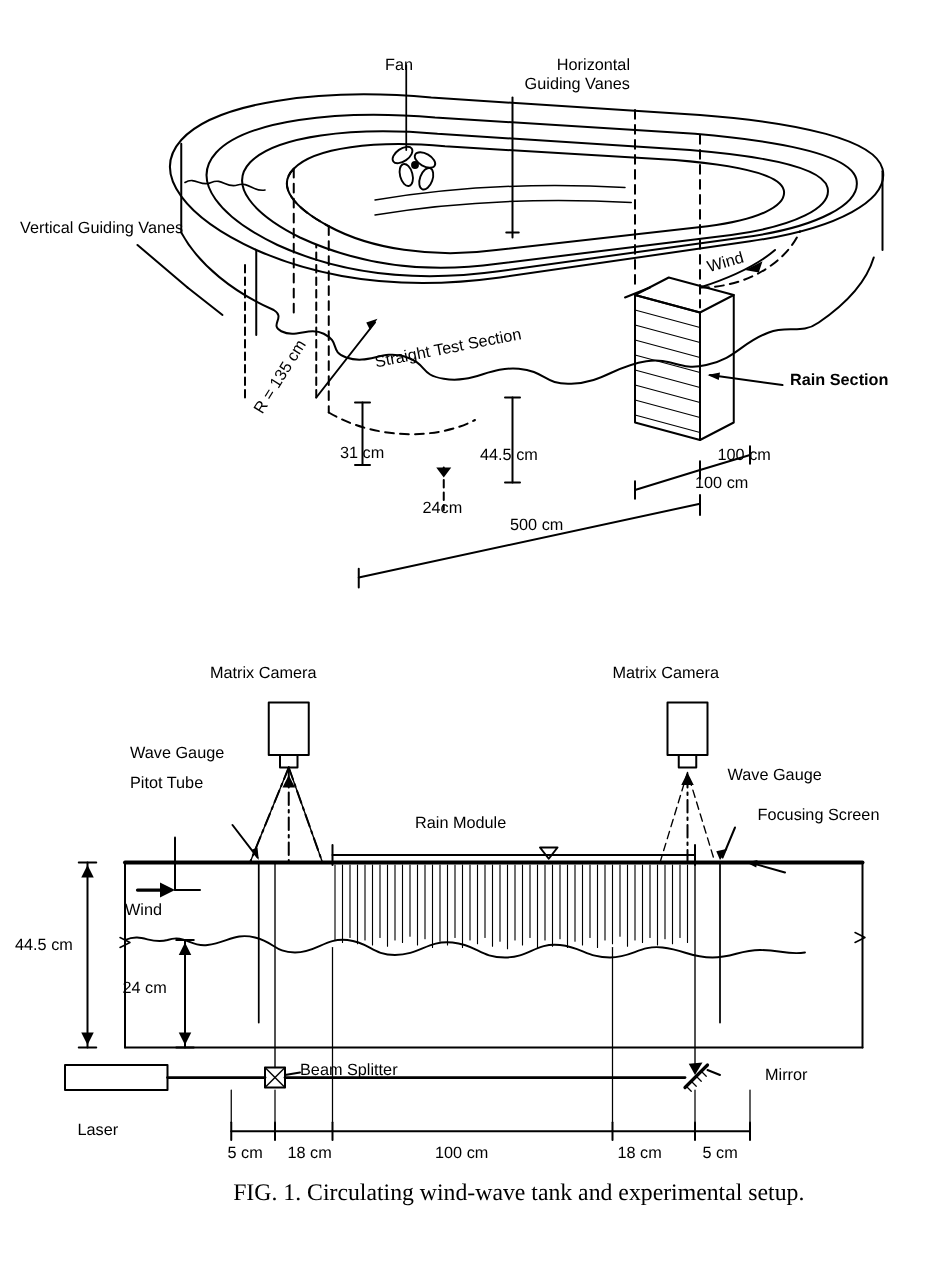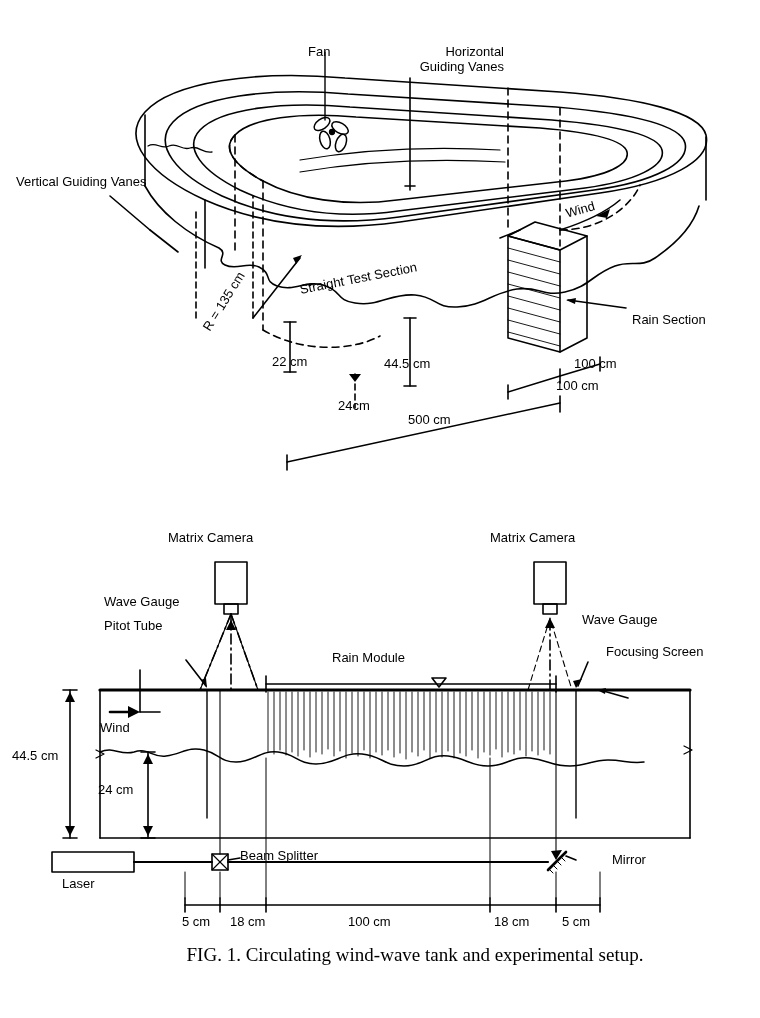--- a/index.html
+++ b/index.html
@@ -222,25 +222,25 @@
       <span style="white-space:pre-line;">Horizontal
 Guiding Vanes</span>
     </div>
 
     <div class="lbl" style="left:16px; top:174px;">Vertical Guiding Vanes</div>
 
     <div class="lbl" style="left:566px; top:206px; transform:rotate(-16deg); transform-origin:left center;">Wind</div>
 
     <div class="lbl rot-straight" style="left:300px; top:282px;">Straight Test Section</div>
 
-    <div class="lbl" style="left:632px; top:312px;">Rain Section</div>
+    <div class="lbl" style="left:632px; top:296px;font-weight:bold;">Rain Section</div>
 
     <div class="lbl rot-r135" style="left:206px; top:322px;">R = 135 cm</div>
 
-    <div class="lbl" style="left:272px; top:354px;">22 cm</div>
+    <div class="lbl" style="left:272px; top:354px;">31 cm</div>
 
     <div class="lbl" style="left:384px; top:356px;">44.5 cm</div>
 
     <div class="lbl" style="left:320px; top:398px;margin-left:18px;">24cm</div>
 
     <div class="lbl" style="left:408px; top:412px;">500 cm</div>
 
     <div class="lbl" style="left:574px; top:356px;">100 cm</div>
 
     <div class="lbl" style="left:556px; top:378px;">100 cm</div>
@@ -451,21 +451,21 @@
     <div class="lbl" style="left:100px; top:220px;">Wind</div>
 
     <div class="lbl" style="left:12px; top:248px;">44.5 cm</div>
 
     <div class="lbl" style="left:98px; top:282px;">24 cm</div>
 
     <div class="lbl" style="left:240px; top:348px;">Beam Splitter</div>
 
     <div class="lbl" style="left:612px; top:352px;">Mirror</div>
 
-    <div class="lbl" style="left:62px; top:376px;text-align:right;">Laser</div>
+    <div class="lbl" style="left:62px; top:396px;text-align:right;">Laser</div>
 
     <div class="lbl" style="left:182px; top:414px;">5 cm</div>
 
     <div class="lbl" style="left:230px; top:414px;">18 cm</div>
 
     <div class="lbl" style="left:348px; top:414px;">100 cm</div>
 
     <div class="lbl" style="left:494px; top:414px;">18 cm</div>
 
     <div class="lbl" style="left:562px; top:414px;">5 cm</div>

